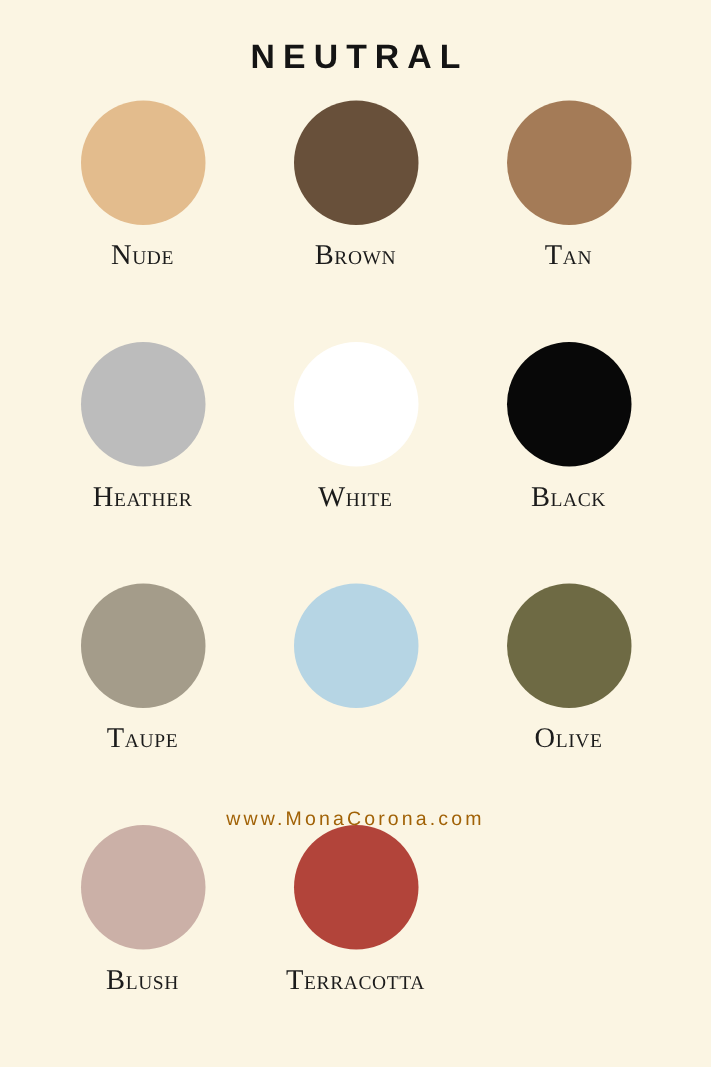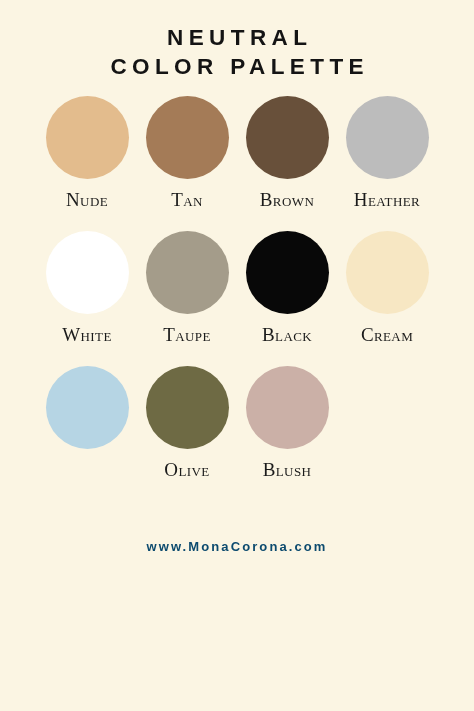--- a/index.html
+++ b/index.html
@@ -46,23 +46,24 @@
     font-size: 22.5px;
     letter-spacing: 5.4px;
     text-indent: 5.4px;
   }
 
   
   .palette-grid {
     margin-top: 14px;
     width: 400px;
     display: grid;
-    grid-template-columns: repeat(4, 1fr);
+    grid-template-columns: repeat(3, 1fr);
     grid-template-rows: repeat(4, 135px);
     justify-items: center;
+    gap: 26px;
   }
   .swatch-cell {
     width: 100%;
     display: flex;
     flex-direction: column;
     align-items: center;
   }
   .swatch-dot {
     width: 83px;
     height: 83px;
@@ -85,78 +86,76 @@
     position: absolute;
     left: 0;
     right: 0;
     bottom: 22px;
     text-align: center;
   }
   .footer-url {
     font-family: "Liberation Sans", sans-serif;
     font-size: 13px;
     letter-spacing: 2.1px;
-    color: #0c4a6e;
+    color: #a16207;
     white-space: nowrap;
-    font-weight: bold;
   }
 </style>
 </head>
 <body>
 
 <div class="poster">
 
   <div class="title-block">
     <div class="title-line title-line-1">NEUTRAL</div>
-    <div class="title-line title-line-2">COLOR PALETTE</div>
   </div>
 
   <div class="palette-grid">
       <div class="swatch-cell">
         <div class="swatch-dot" style="background: rgb(227, 188, 141);"></div>
         <div class="swatch-label">Nude</div>
       </div>
       <div class="swatch-cell">
+        <div class="swatch-dot" style="background: rgb(104, 80, 58);"></div>
+        <div class="swatch-label">Brown</div>
+      </div>
+      <div class="swatch-cell">
         <div class="swatch-dot" style="background: rgb(164, 123, 87);"></div>
         <div class="swatch-label">Tan</div>
-      </div>
-      <div class="swatch-cell">
-        <div class="swatch-dot" style="background: rgb(104, 80, 58);"></div>
-        <div class="swatch-label">Brown</div>
       </div>
       <div class="swatch-cell">
         <div class="swatch-dot" style="background: rgb(188, 188, 188);"></div>
         <div class="swatch-label">Heather</div>
       </div>
       <div class="swatch-cell">
         <div class="swatch-dot" style="background: rgb(255, 255, 255);"></div>
         <div class="swatch-label">White</div>
       </div>
       <div class="swatch-cell">
-        <div class="swatch-dot" style="background: rgb(164, 156, 138);"></div>
-        <div class="swatch-label">Taupe</div>
-      </div>
-      <div class="swatch-cell">
         <div class="swatch-dot" style="background: rgb(8, 8, 8);"></div>
         <div class="swatch-label">Black</div>
       </div>
       <div class="swatch-cell">
-        <div class="swatch-dot" style="background: rgb(247, 231, 195);"></div>
-        <div class="swatch-label">Cream</div>
+        <div class="swatch-dot" style="background: rgb(164, 156, 138);"></div>
+        <div class="swatch-label">Taupe</div>
       </div>
       <div class="swatch-cell">
         <div class="swatch-dot" style="background: rgb(182, 213, 228);"></div>
       </div>
       <div class="swatch-cell">
         <div class="swatch-dot" style="background: rgb(110, 106, 68);"></div>
         <div class="swatch-label">Olive</div>
       </div>
       <div class="swatch-cell">
         <div class="swatch-dot" style="background: rgb(203, 176, 167);"></div>
         <div class="swatch-label">Blush</div>
       </div>
+      <div class="swatch-cell">
+        <div class="swatch-dot" style="background: rgb(178, 68, 58);"></div>
+        <div class="swatch-label">Terracotta</div>
+      </div>
     </div>
 
   <div class="footer">
     <span class="footer-url">www.MonaCorona.com</span>
   </div>
 
 </div>
 
 </body></html>

